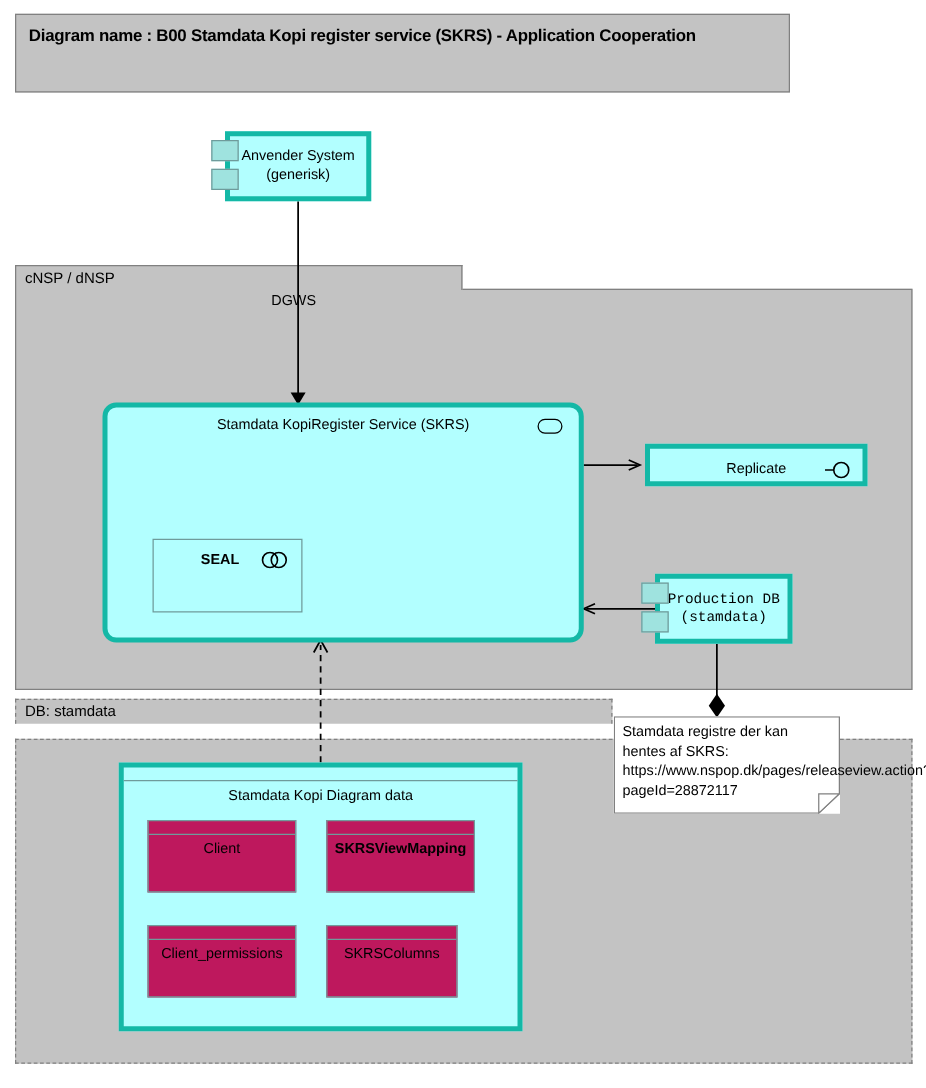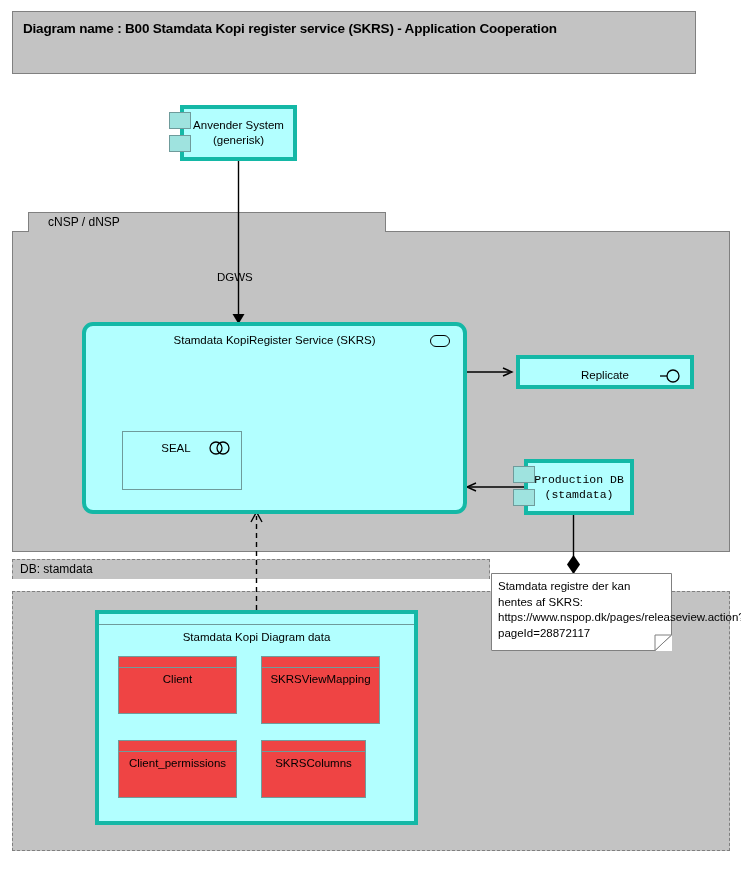--- a/index.html
+++ b/index.html
@@ -19,21 +19,21 @@
     position: absolute;
     left: 0; top: 0;
     width: 741px;
     height: 870px;
   }
 
   
   #title-block {
     position: absolute;
     left: 12px; top: 11px;
-    width: 684px; height: 63px;
+    width: 620px; height: 63px;
     background: #c3c3c3;
     border: 1px solid #808080;
     box-sizing: border-box;
     padding: 7px 10px 0 10px;
   }
   .title-line {
     font-size: 13.5px;
     font-weight: bold;
     line-height: 20px;
     white-space: pre;
@@ -42,22 +42,21 @@
 
   
   .group-tab {
     position: absolute;
     background: #c3c3c3;
     border: 1px solid #808080;
     border-bottom: none;
     box-sizing: border-box;
     font-size: 12px;
     line-height: 18px;
-    padding-left: 19px;
-    margin-left: 16px;
+    padding-left: 7px;
   }
   .group-body {
     position: absolute;
     background: #c3c3c3;
     border: 1px solid #808080;
     box-sizing: border-box;
   }
   .group-tab-dashed {
     position: absolute;
     background: #c3c3c3;
@@ -119,21 +118,21 @@
   #skrs-icon {
     position: absolute;
     right: 13px; top: 9px;
     width: 20px; height: 12px;
     border: 1.6px solid #000;
     border-radius: 6px;
     box-sizing: border-box;
   }
 
   
-  #seal-box { left: 118px; top: 427px; width: 120px; height: 59px; background: #b2ffff; }
+  #seal-box { left: 118px; top: 427px; width: 120px; height: 59px; background: #b2ffff; font-weight: bold; }
   #seal-label { top: 9px; text-align: center; padding-right: 12px; box-sizing: border-box; }
   #seal-icon { position: absolute; right: 9px; top: 9px; width: 24px; height: 14px; }
 
   
   #replicate-box { left: 516px; top: 355px; width: 178px; height: 34px; }
   #replicate-label { top: 9px; box-sizing: border-box; }
   #replicate-icon { position: absolute; right: 8px; top: 9px; width: 22px; height: 16px; }
 
   
   #production-db { left: 524px; top: 459px; width: 110px; height: 56px; }
@@ -144,32 +143,32 @@
   
   #skrs-data-box { left: 95px; top: 610px; width: 323px; height: 215px; }
   #skrs-data-header {
     position: absolute; left: 0; top: 0; width: 100%; height: 11px;
     border-bottom: 1px solid #6f9b9b; box-sizing: border-box;
   }
   #skrs-data-label { top: 16px; }
 
   .entity {
     position: absolute;
-    background: #ef4444;
+    background: #be185d;
     border: 1px solid #6f9b9b;
     box-sizing: border-box;
   }
   .entity-header {
     position: absolute; left: 0; top: 0; width: 100%; height: 11px;
     border-bottom: 1px solid #6f9b9b; box-sizing: border-box;
   }
   .entity-label { top: 15px; }
 
   #entity-client { left: 118px; top: 656px; width: 119px; height: 58px; }
-  #entity-skrsviewmapping { left: 261px; top: 656px; width: 119px; height: 68px; }
+  #entity-skrsviewmapping { left: 261px; top: 656px; width: 119px; height: 58px; font-weight: bold; }
   #entity-client-permissions { left: 118px; top: 740px; width: 119px; height: 58px; }
   #entity-skrscolumns { left: 261px; top: 740px; width: 105px; height: 58px; }
 
   
   #note-box {
     position: absolute;
     left: 491px; top: 573px; width: 181px; height: 78px;
     background: #ffffff;
     box-sizing: border-box;
     padding: 6px 7px 0 7px;
@@ -181,21 +180,20 @@
     position: relative;
     z-index: 2;
   }
 
   
   .edge-label {
     position: absolute;
     font-size: 11.5px;
     line-height: 14px;
     background: transparent;
-    margin-top: 36px;
   }
   #dgws-label { left: 217px; top: 234px; }
 
   svg.overlay {
     position: absolute;
     left: 0; top: 0;
     width: 741px; height: 870px;
     pointer-events: none;
   }
 </style>

